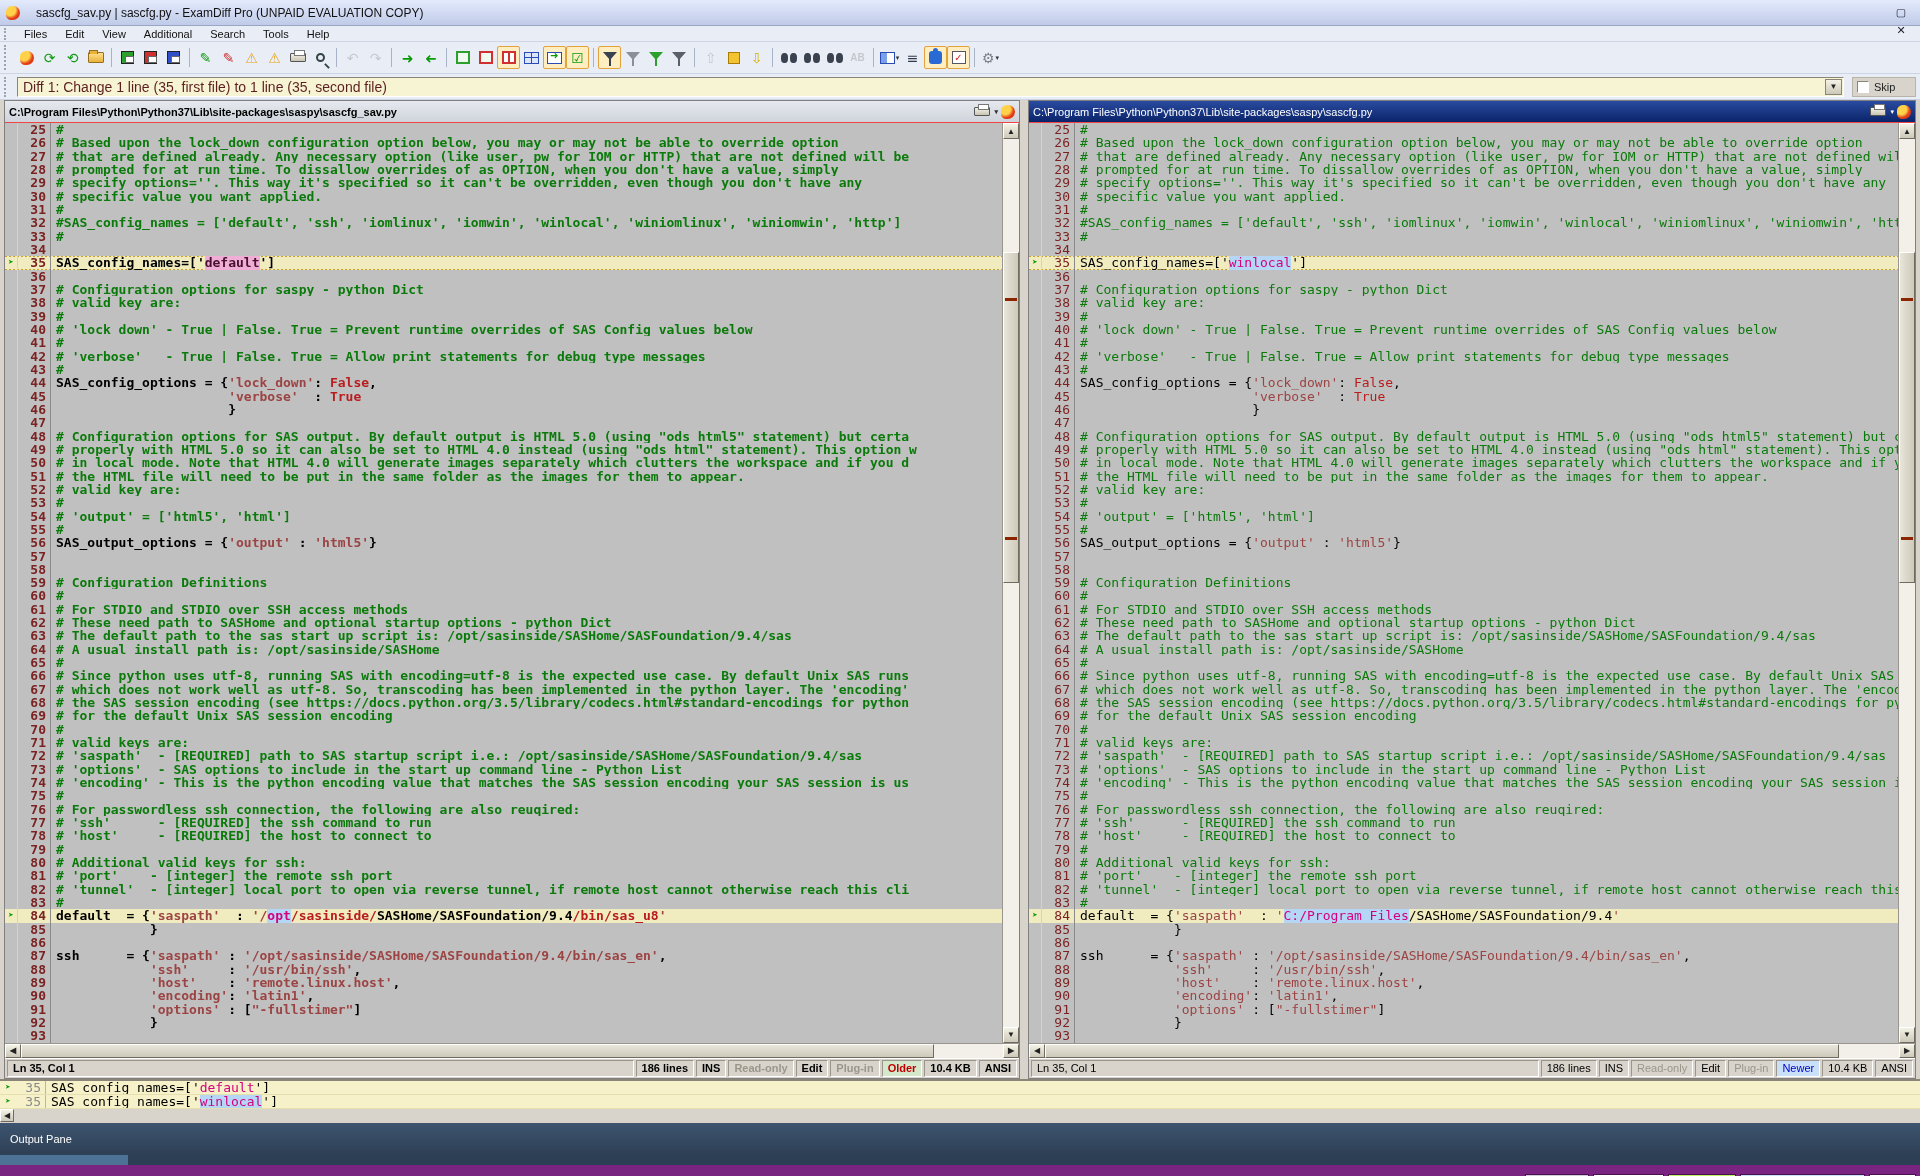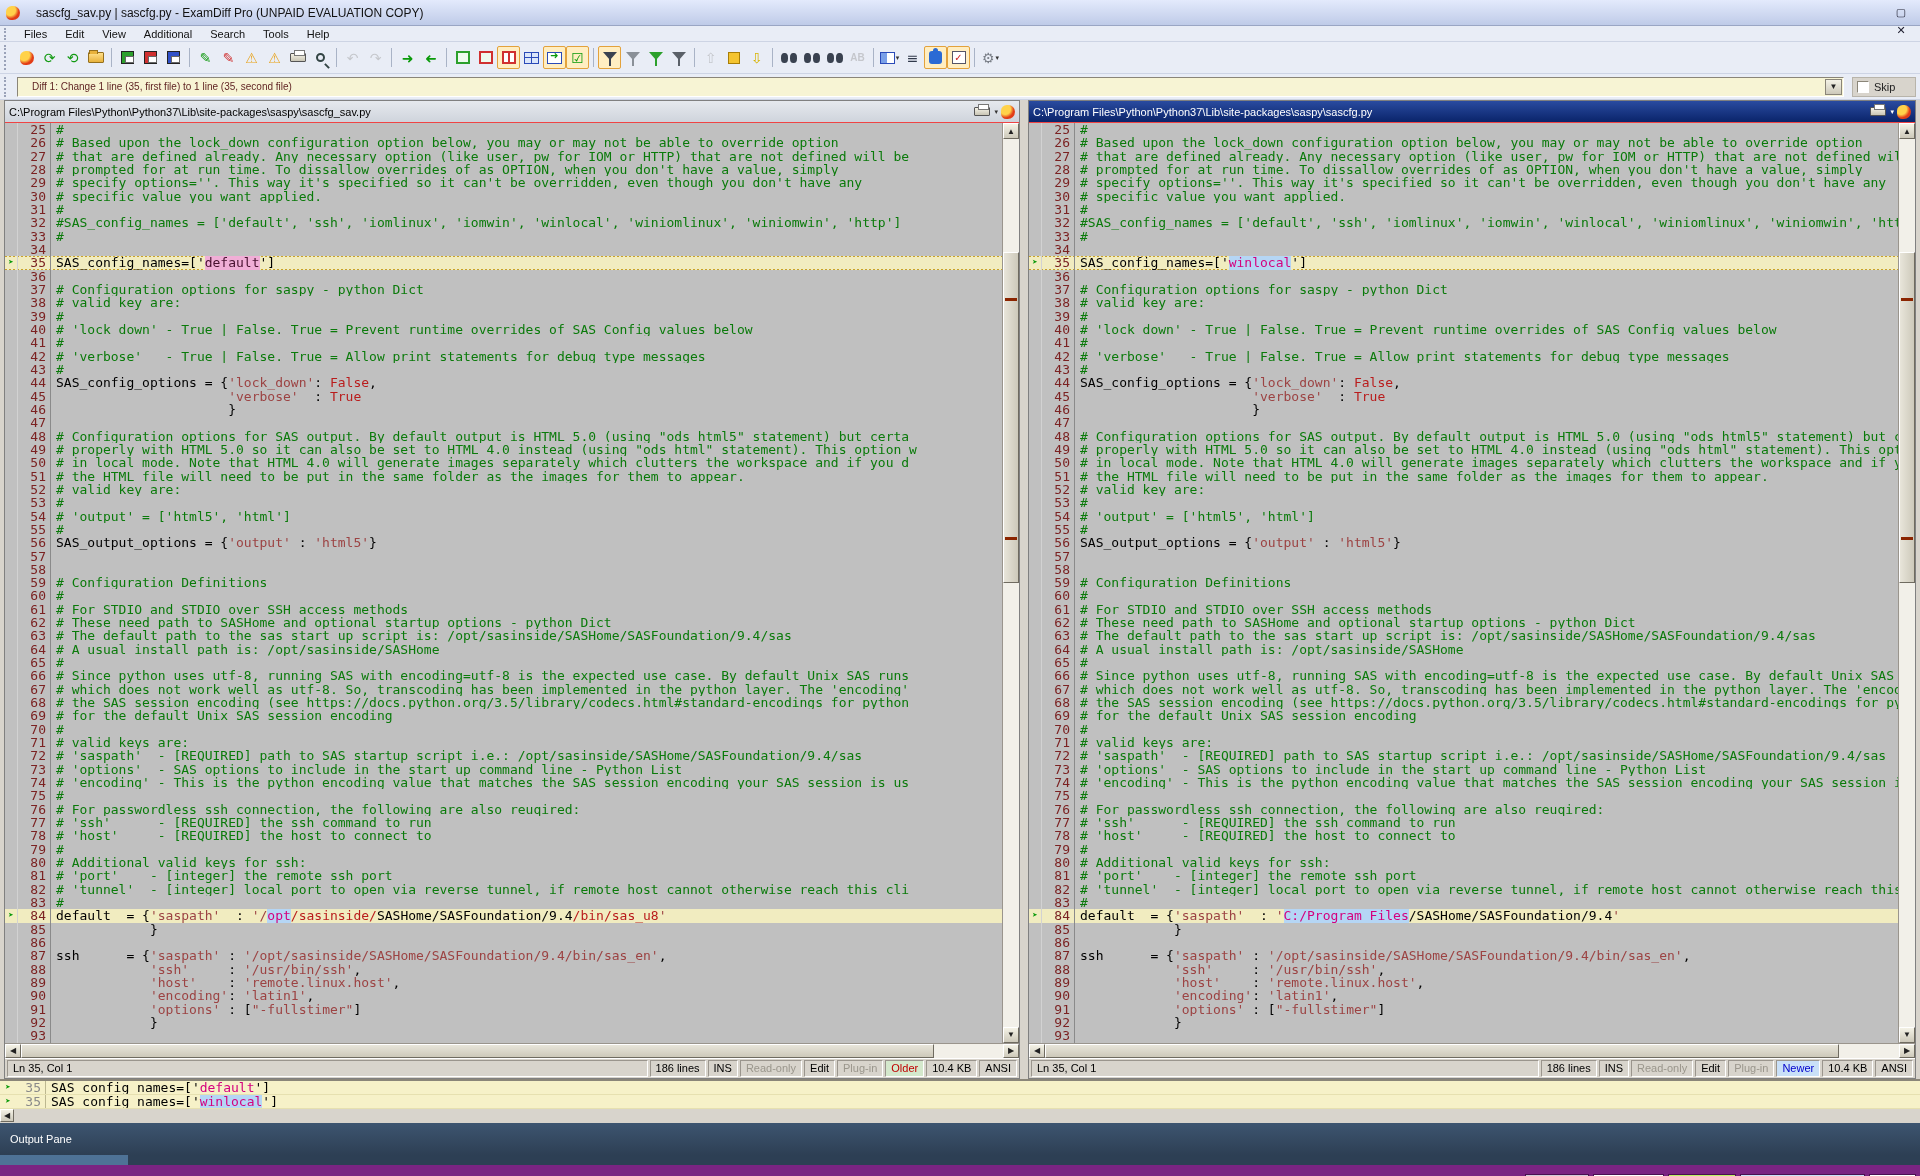--- a/index.html
+++ b/index.html
@@ -49,21 +49,21 @@
   .sh-binoc:before,.sh-binoc:after{content:"";position:absolute;top:0;width:7px;height:10px;border-radius:45%;background:#3a4250}
   .sh-binoc:before{left:0}.sh-binoc:after{right:0}
   .sh-layout{width:15px;height:12px;border:1px solid #2a4ab8;background:linear-gradient(90deg,#7aa0e8 0 6px,#fff 6px)}
   .sh-puzzle{width:13px;height:13px;background:#2a6ad4;border-radius:3px}
   .sh-puzzle:after{content:"";position:absolute;left:4px;top:-3px;width:5px;height:5px;border-radius:50%;background:#2a6ad4}
   .sh-editpanel{width:14px;height:13px;background:#fff;border:1px solid #556;color:#d02020;font:bold 10px/11px "DejaVu Sans",sans-serif;text-align:center}
   
   #diffbar{height:26px;background:#e9edf6;display:flex;align-items:center;border-bottom:1px solid #cdd4e4;padding-right:4px}
   #diffcombo{flex:1;height:20px;margin-left:2px;background:#f7f4d4;border:1px solid;border-color:#8a8578 #fff #fff #8a8578;
     display:flex;align-items:center}
-  #diffcombo .txt{flex:1;font-size:10px;color:#5c1f1f;padding:0 14px;white-space:nowrap;overflow:hidden}
+  #diffcombo .txt{flex:1;font-size:14px;color:#5c1f1f;padding:0 5px;white-space:nowrap;overflow:hidden}
   #diffcombo .drop{width:17px;height:16px;margin-right:1px;background:linear-gradient(#f4f2e6,#cdc9ba);
     border:1px solid #8a8578;display:flex;align-items:center;justify-content:center;font-size:8px;color:#222}
   #skipbox{width:64px;height:20px;margin-left:8px;display:flex;align-items:center;background:#d8d4cc;
     border:1px solid #b8b4aa;padding:0 4px}
   .cb{width:12px;height:12px;background:#fff;border:1px solid;border-color:#8a8578 #fff #fff #8a8578;margin-right:5px}
   #skipbox span{font-size:11px;color:#222}
   
   #main{display:flex;padding:0 0 0 4px;background:#d8d4cc}
   .pane{background:#c0c0c0;border:1px solid #808080;display:flex;flex-direction:column}
   .pane-header{height:21px;display:flex;align-items:center;font-size:11px;padding:0 4px;flex:none}
@@ -290,21 +290,21 @@
     <span class="txt">Diff 1: Change 1 line (35, first file) to 1 line (35, second file)</span>
     <span class="drop">▼</span>
   </div>
   <div id="skipbox">
     <span class="cb"></span>
     <span>Skip</span>
   </div>
 </div>
 
 <div id="main">
-    <div class="pane" style="width: 1016px; margin-right: 8px;">
+    <div class="pane" style="width: 1016px; margin-right: 8px; font-weight: bold;">
       <div class="pane-header inactive">
         <span class="path">C:\Program Files\Python\Python37\Lib\site-packages\saspy\sascfg_sav.py</span>
         <span class="hic">
           <span class="sh sh-printer"></span>
           <span class="dd" style="color: rgb(51, 51, 51);">▾</span>
           <span class="sh sh-pear"></span>
         </span>
       </div>
       <div class="pane-body">
         <div class="code-col">

